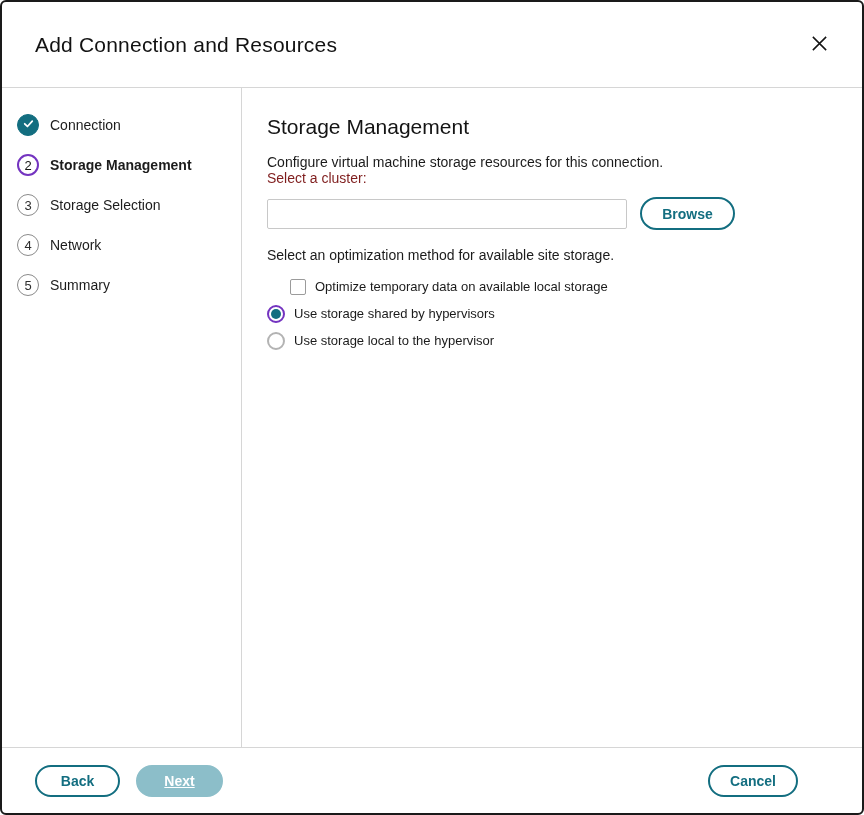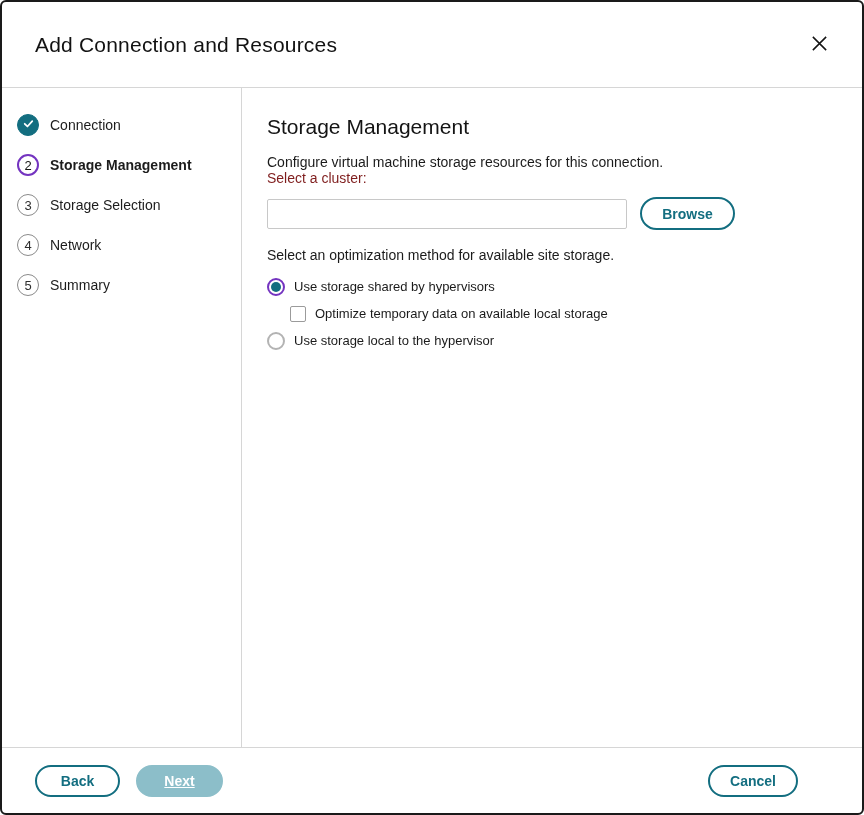--- a/index.html
+++ b/index.html
@@ -191,30 +191,30 @@
       <p class="desc">Configure virtual machine storage resources for this connection.</p>
 
       <p class="field-label">Select a cluster:</p>
       <div class="cluster-row">
         <input class="cluster-input" type="text" value="" style="">
         <button class="btn browse-btn">Browse</button>
       </div>
 
       <p class="opt-label">Select an optimization method for available site storage.</p>
 
+      <div class="opt-row indented">
+        <div class="checkbox" role="checkbox" aria-checked="false"></div>
+        <span class="opt-text">Optimize temporary data on available local storage</span>
+      </div>
+
       <div class="opt-row">
         <div class="radio selected" role="radio" aria-checked="true">
           <div class="dot"></div>
         </div>
         <span class="opt-text">Use storage shared by hypervisors</span>
-      </div>
-
-      <div class="opt-row indented">
-        <div class="checkbox" role="checkbox" aria-checked="false"></div>
-        <span class="opt-text">Optimize temporary data on available local storage</span>
       </div>
 
       <div class="opt-row">
         <div class="radio" role="radio" aria-checked="false"></div>
         <span class="opt-text">Use storage local to the hypervisor</span>
       </div>
     </section>
   </div>
 
   <div class="ftr">

